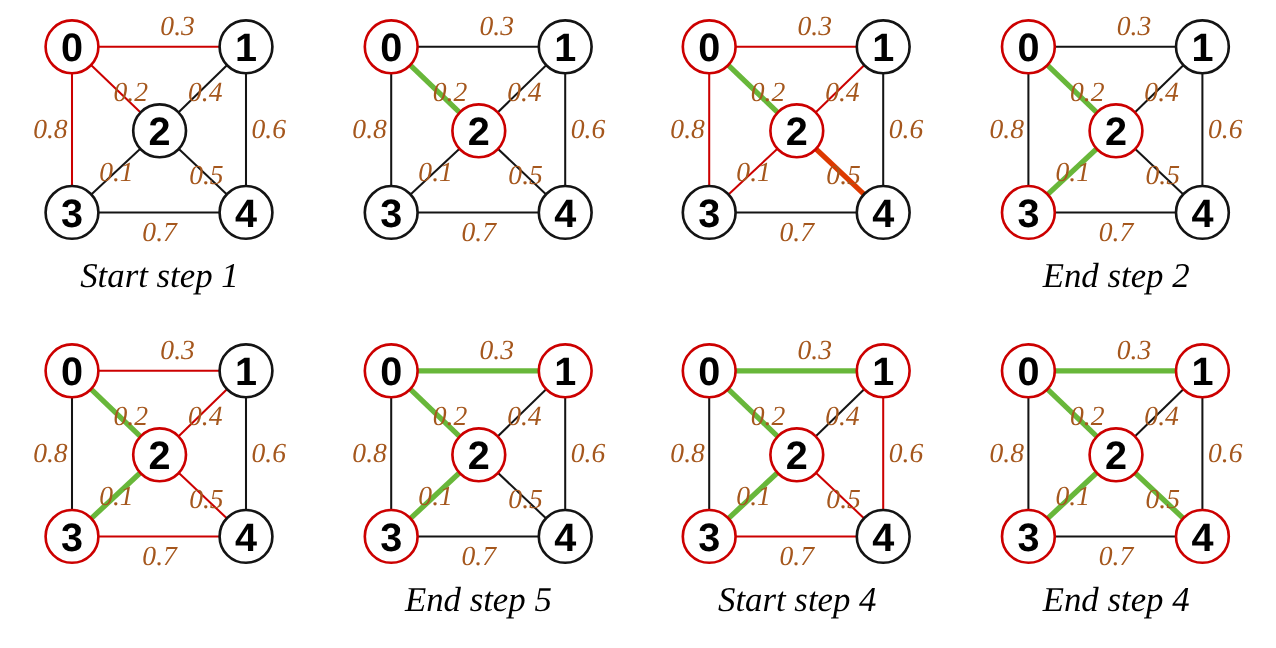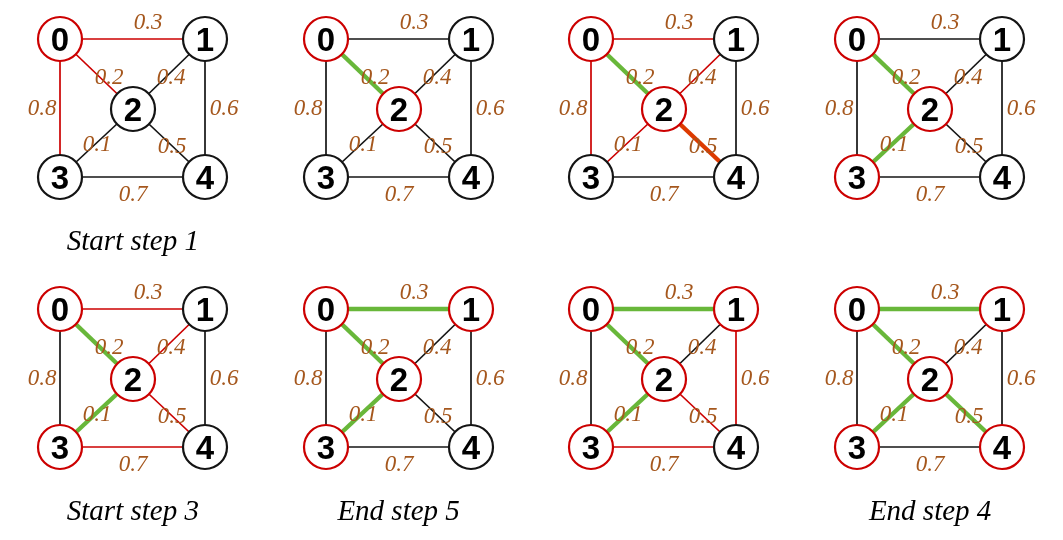--- a/index.html
+++ b/index.html
@@ -1,20 +1,20 @@
 <!DOCTYPE html>
 <html><head>
 <meta charset="utf-8">
 <style>
   html,body{margin:0;padding:0;background:#ffffff;}
   body{width:1063px;height:540px;overflow:hidden;font-family:"Liberation Serif",serif;}
   .board{display:grid;grid-template-columns:repeat(4,265.75px);grid-template-rows:270px 270px;width:1063px;height:540px;}
   .panel{display:flex;flex-direction:column;align-items:center;padding-top:5px;box-sizing:border-box;}
   .panel svg{display:block;flex:0 0 auto;}
-  .caption{margin-top:11px;font-style:italic;font-size:29px;line-height:32px;color:#000;
+  .caption{margin-top:1px;font-style:italic;font-size:29px;line-height:32px;color:#000;
            font-family:"Liberation Serif",serif;}
   svg text.wlabel{font-family:"Liberation Serif",serif;font-style:italic;font-size:23px;}
   svg text.ndigit{font-family:"Liberation Sans",sans-serif;font-weight:700;font-size:33px;}
 </style>
 </head>
 <body>
 
 <div class="board">
   <figure class="panel" style="margin:0">
     <svg width="266" height="208" viewBox="0 0 266 208">
@@ -129,20 +129,21 @@
         <text x="60" y="46" text-anchor="middle" fill="#000000" class="ndigit">0</text>
         <circle cx="205" cy="34" r="22" fill="#ffffff" stroke="#141414" stroke-width="2.2"></circle>
         <text x="205" y="46" text-anchor="middle" fill="#000000" class="ndigit">1</text>
         <circle cx="133" cy="104" r="22" fill="#ffffff" stroke="#cc0000" stroke-width="2.2"></circle>
         <text x="133" y="116" text-anchor="middle" fill="#000000" class="ndigit">2</text>
         <circle cx="60" cy="172" r="22" fill="#ffffff" stroke="#cc0000" stroke-width="2.2"></circle>
         <text x="60" y="184" text-anchor="middle" fill="#000000" class="ndigit">3</text>
         <circle cx="205" cy="172" r="22" fill="#ffffff" stroke="#141414" stroke-width="2.2"></circle>
         <text x="205" y="184" text-anchor="middle" fill="#000000" class="ndigit">4</text>
       </svg>
+    <figcaption class="caption">End step 2</figcaption>
   </figure>
   <figure class="panel" style="margin:0">
     <svg width="266" height="208" viewBox="0 0 266 208">
         <line x1="60" y1="34" x2="60" y2="172" stroke="#141414" stroke-width="1.7"></line>
         <line x1="205" y1="34" x2="205" y2="172" stroke="#141414" stroke-width="1.7"></line>
         <line x1="60" y1="34" x2="205" y2="34" stroke="#cc0000" stroke-width="1.7"></line>
         <line x1="205" y1="34" x2="133" y2="104" stroke="#cc0000" stroke-width="1.7"></line>
         <line x1="133" y1="104" x2="205" y2="172" stroke="#cc0000" stroke-width="1.7"></line>
         <line x1="60" y1="172" x2="205" y2="172" stroke="#cc0000" stroke-width="1.7"></line>
         <line x1="60" y1="34" x2="133" y2="104" stroke="#68b73a" stroke-width="4.4"></line>
@@ -159,21 +160,20 @@
         <text x="60" y="46" text-anchor="middle" fill="#000000" class="ndigit">0</text>
         <circle cx="205" cy="34" r="22" fill="#ffffff" stroke="#141414" stroke-width="2.2"></circle>
         <text x="205" y="46" text-anchor="middle" fill="#000000" class="ndigit">1</text>
         <circle cx="133" cy="104" r="22" fill="#ffffff" stroke="#cc0000" stroke-width="2.2"></circle>
         <text x="133" y="116" text-anchor="middle" fill="#000000" class="ndigit">2</text>
         <circle cx="60" cy="172" r="22" fill="#ffffff" stroke="#cc0000" stroke-width="2.2"></circle>
         <text x="60" y="184" text-anchor="middle" fill="#000000" class="ndigit">3</text>
         <circle cx="205" cy="172" r="22" fill="#ffffff" stroke="#141414" stroke-width="2.2"></circle>
         <text x="205" y="184" text-anchor="middle" fill="#000000" class="ndigit">4</text>
       </svg>
-    <figcaption class="caption">Start step 3</figcaption>
   </figure>
   <figure class="panel" style="margin:0">
     <svg width="266" height="208" viewBox="0 0 266 208">
         <line x1="205" y1="34" x2="133" y2="104" stroke="#141414" stroke-width="1.7"></line>
         <line x1="60" y1="34" x2="60" y2="172" stroke="#141414" stroke-width="1.7"></line>
         <line x1="205" y1="34" x2="205" y2="172" stroke="#141414" stroke-width="1.7"></line>
         <line x1="133" y1="104" x2="205" y2="172" stroke="#141414" stroke-width="1.7"></line>
         <line x1="60" y1="172" x2="205" y2="172" stroke="#141414" stroke-width="1.7"></line>
         <line x1="60" y1="34" x2="205" y2="34" stroke="#68b73a" stroke-width="4.4"></line>
         <line x1="60" y1="34" x2="133" y2="104" stroke="#68b73a" stroke-width="4.4"></line>
@@ -221,20 +221,21 @@
         <text x="60" y="46" text-anchor="middle" fill="#000000" class="ndigit">0</text>
         <circle cx="205" cy="34" r="22" fill="#ffffff" stroke="#cc0000" stroke-width="2.2"></circle>
         <text x="205" y="46" text-anchor="middle" fill="#000000" class="ndigit">1</text>
         <circle cx="133" cy="104" r="22" fill="#ffffff" stroke="#cc0000" stroke-width="2.2"></circle>
         <text x="133" y="116" text-anchor="middle" fill="#000000" class="ndigit">2</text>
         <circle cx="60" cy="172" r="22" fill="#ffffff" stroke="#cc0000" stroke-width="2.2"></circle>
         <text x="60" y="184" text-anchor="middle" fill="#000000" class="ndigit">3</text>
         <circle cx="205" cy="172" r="22" fill="#ffffff" stroke="#141414" stroke-width="2.2"></circle>
         <text x="205" y="184" text-anchor="middle" fill="#000000" class="ndigit">4</text>
       </svg>
+    <figcaption class="caption">Start step 4</figcaption>
   </figure>
   <figure class="panel" style="margin:0">
     <svg width="266" height="208" viewBox="0 0 266 208">
         <line x1="205" y1="34" x2="133" y2="104" stroke="#141414" stroke-width="1.7"></line>
         <line x1="60" y1="34" x2="60" y2="172" stroke="#141414" stroke-width="1.7"></line>
         <line x1="205" y1="34" x2="205" y2="172" stroke="#141414" stroke-width="1.7"></line>
         <line x1="60" y1="172" x2="205" y2="172" stroke="#141414" stroke-width="1.7"></line>
         <line x1="60" y1="34" x2="205" y2="34" stroke="#68b73a" stroke-width="4.4"></line>
         <line x1="60" y1="34" x2="133" y2="104" stroke="#68b73a" stroke-width="4.4"></line>
         <line x1="133" y1="104" x2="60" y2="172" stroke="#68b73a" stroke-width="4.4"></line>

